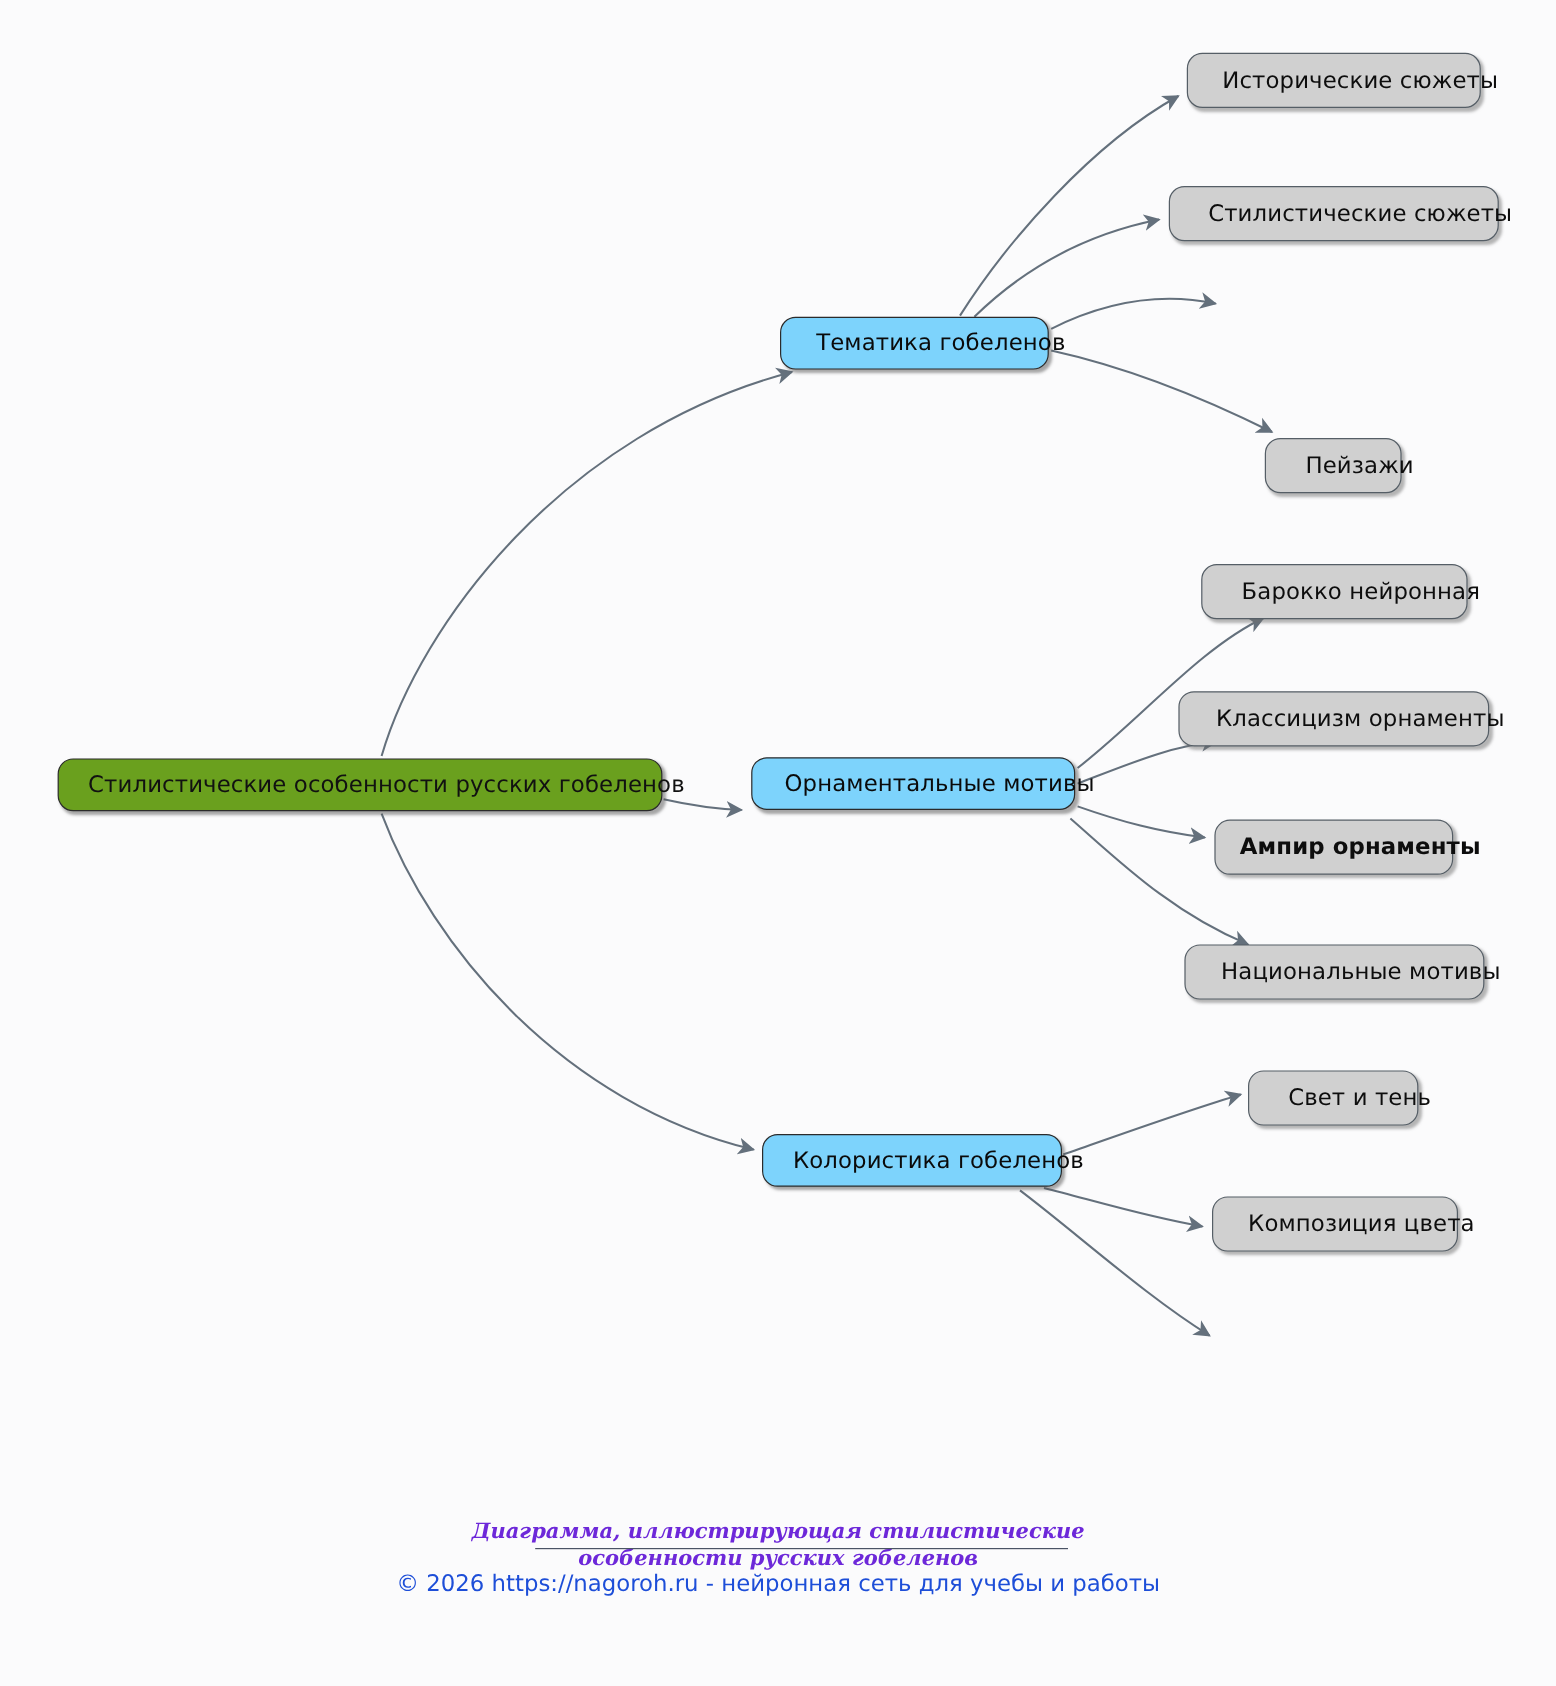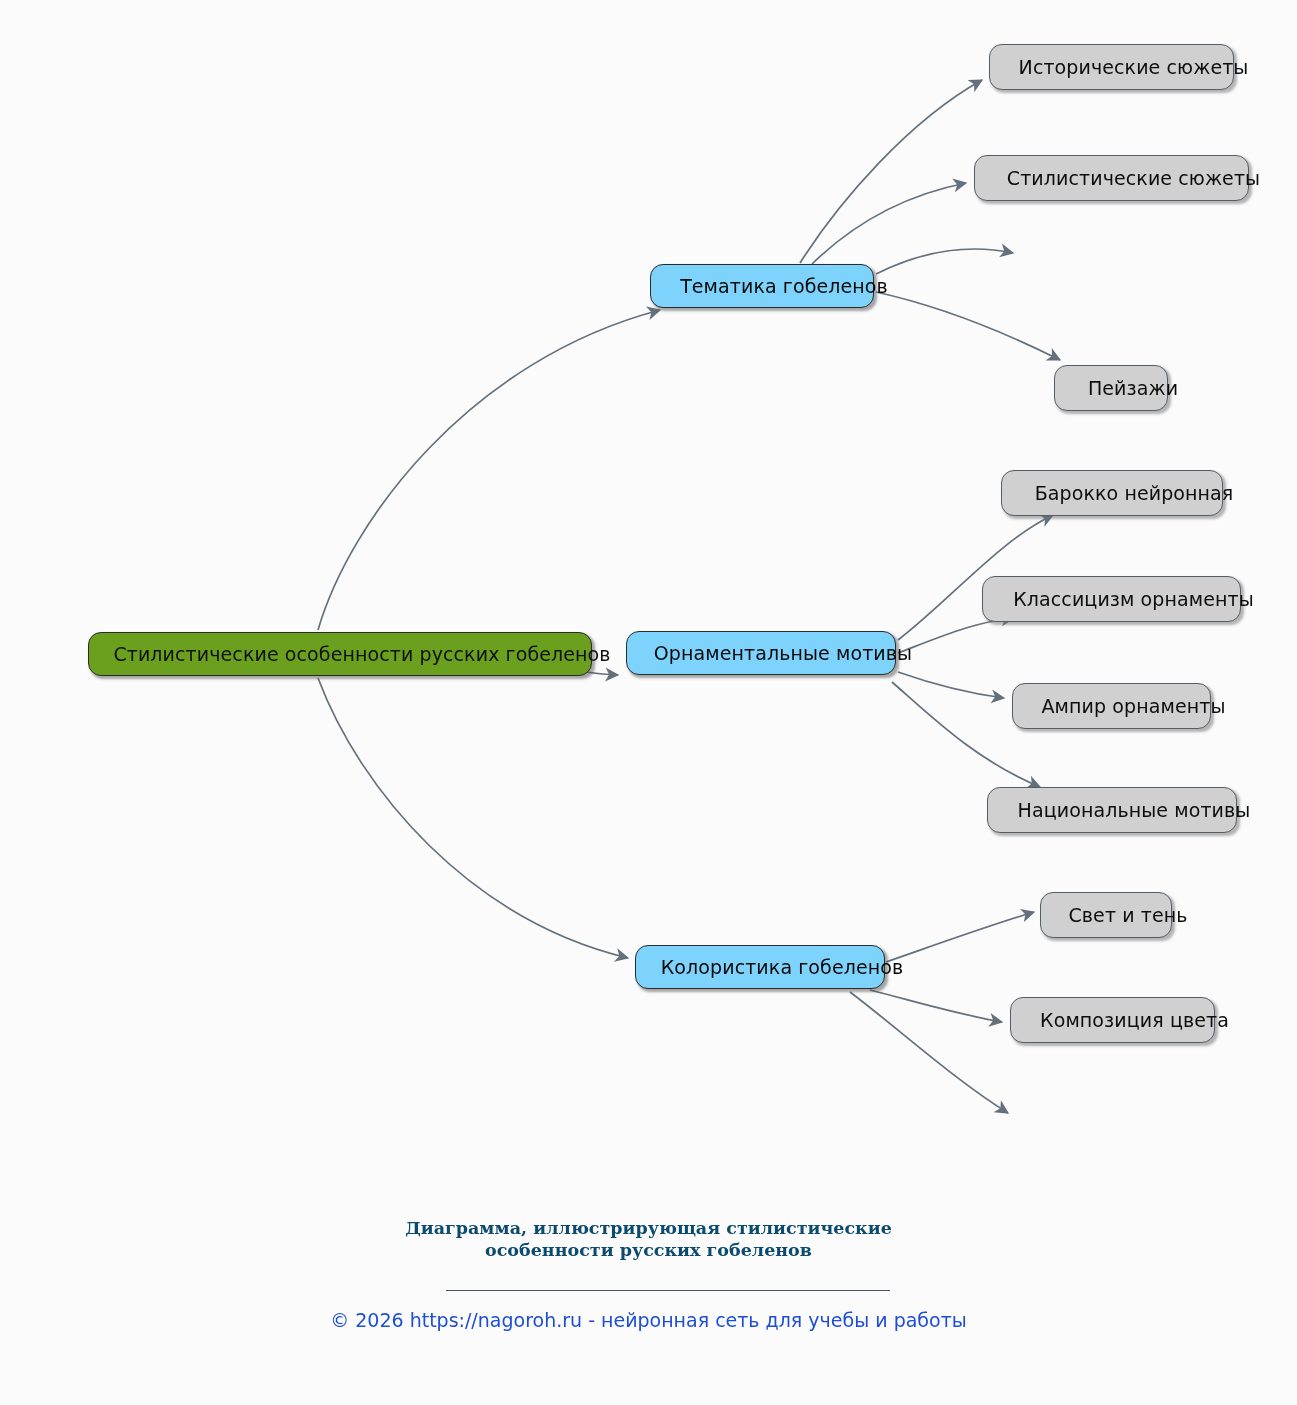--- a/index.html
+++ b/index.html
@@ -56,26 +56,27 @@
     font-size: 19px;
     box-shadow: 2.5px 2.5px 2.5px rgba(110,110,110,.50);
   }
   .footer {
     position: absolute;
     left: 0;
     width: 1297px;
     text-align: center;
   }
   #caption {
-    top: 1217px;
+    top: 1266px;
     font-family: "DejaVu Serif", "Liberation Serif", serif;
     font-weight: bold;
     font-size: 17.5px;
     line-height: 22px;
-    color: #0c4a6e;
+    color: #6d28d9;
+    font-style: italic;
   }
   #separator {
     position: absolute;
     left: 446px;
     top: 1290px;
     width: 444px;
     height: 0;
     border-top: 1.6px solid #4a5364;
   }
   #copyright {
@@ -110,36 +111,36 @@
       <path d="M 898 653 C 945 635 975 622 1014 618"></path>
       <path d="M 898 672 C 935 685 965 693 1004 698"></path>
       <path d="M 892 682 C 930 715 975 760 1040 787"></path>
 
       <path d="M 886 962 C 935 945 990 925 1034 912"></path>
       <path d="M 870 990 C 910 1000 955 1014 1002 1022"></path>
       <path d="M 850 992 C 900 1030 955 1080 1008 1113"></path>
     </g>
   </svg>
 
-  <div class="node node-root" style="left:48px; top:632px; width:504px; height:44px;margin-left:40px;">Стилистические особенности русских гобеленов</div>
+  <div class="node node-root" style="left:48px; top:632px; width:504px; height:44px;">Стилистические особенности русских гобеленов</div>
 
   <div class="node node-branch" style="left:650px; top:264px; width:224px; height:44px;">Тематика гобеленов</div>
   <div class="node node-branch" style="left:626px; top:631px; width:270px; height:44px;">Орнаментальные мотивы</div>
   <div class="node node-branch" style="left:635px; top:945px; width:250px; height:44px;">Колористика гобеленов</div>
 
   <div class="node node-leaf" style="left:989px; top:44px; width:245px; height:46px;">Исторические сюжеты</div>
   <div class="node node-leaf" style="left:974px; top:155px; width:275px; height:46px;">Стилистические сюжеты</div>
   <div class="node node-leaf" style="left:1054px; top:365px; width:114px; height:46px;">Пейзажи</div>
 
   <div class="node node-leaf" style="left:1001px; top:470px; width:222px; height:46px;">Барокко нейронная</div>
   <div class="node node-leaf" style="left:982px; top:576px; width:259px; height:46px;">Классицизм орнаменты</div>
-  <div class="node node-leaf" style="left:1012px; top:683px; width:199px; height:46px;">Ампир орнаменты</div>
+  <div class="node node-leaf" style="left:1012px; top:683px; width:199px; height:46px;font-weight:bold;">Ампир орнаменты</div>
   <div class="node node-leaf" style="left:987px; top:787px; width:250px; height:46px;">Национальные мотивы</div>
 
-  <div class="node node-leaf" style="left:1040px; top:892px; width:132px; height:46px;">Свет и тень</div>
+  <div class="node node-leaf" style="left:1040px; top:892px; width:142px; height:46px;">Свет и тень</div>
   <div class="node node-leaf" style="left:1010px; top:997px; width:205px; height:46px;">Композиция цвета</div>
 
   <div class="footer" id="caption">
     <div>Диаграмма, иллюстрирующая стилистические</div>
     <div>особенности русских гобеленов</div>
   </div>
 
   <div id="separator"></div>
 
   <div class="footer" id="copyright">© 2026 https://nagoroh.ru - нейронная сеть для учебы и работы</div>

